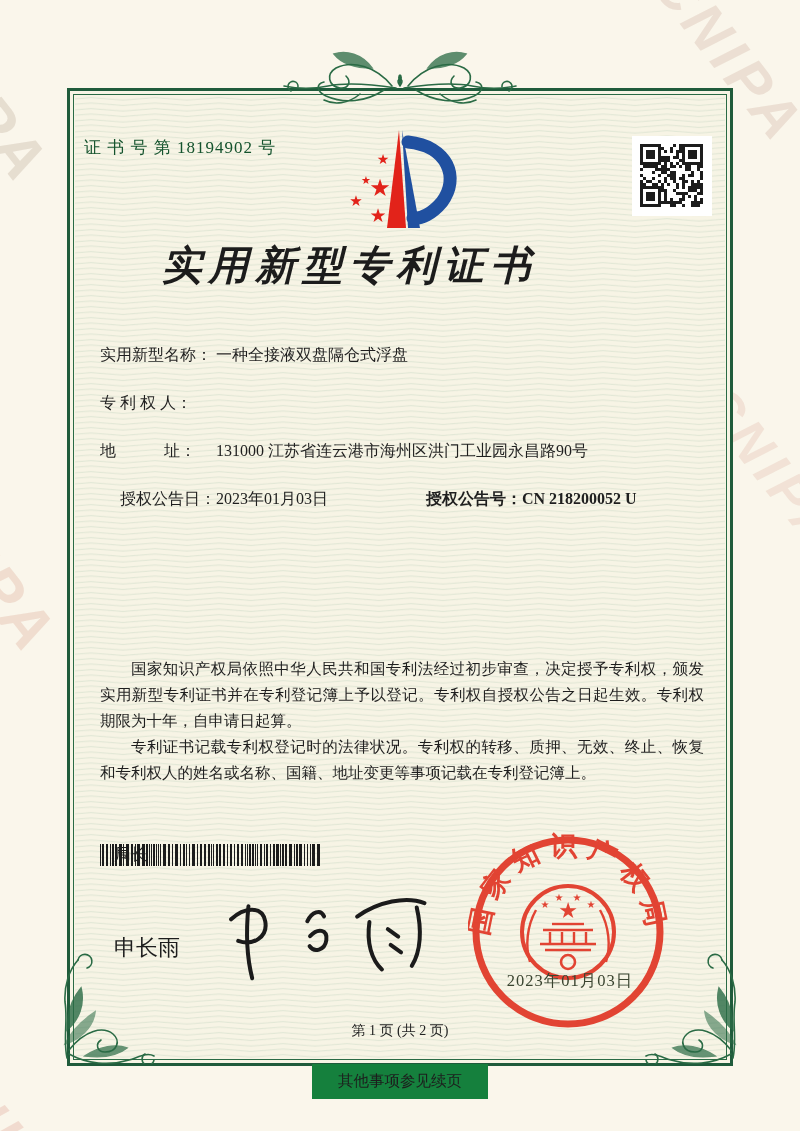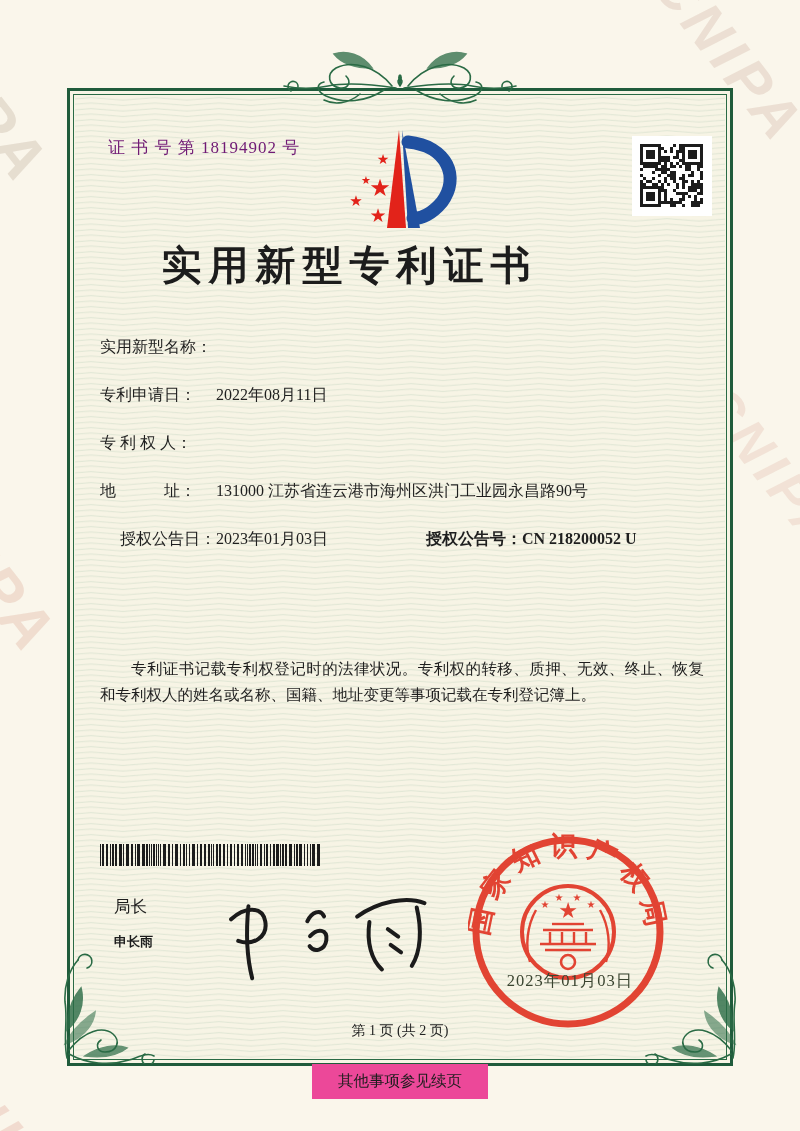--- a/index.html
+++ b/index.html
@@ -18,47 +18,47 @@
   .wm-ghost{left:272px;top:148px;font-size:44px;transform:rotate(45deg);color:rgba(236,199,185,.38);}
   
   .frame{position:absolute;left:67px;top:88px;width:660px;height:972px;
          border:3px solid #1f5b3b;background:#f7f4e5;z-index:2;}
   .frame-inner{position:absolute;left:3px;top:3px;right:3px;bottom:3px;
          border:1px solid #2a6b45;}
   .waves{position:absolute;left:5px;top:5px;width:650px;height:962px;opacity:.8;}
   .ornament{position:absolute;z-index:4;}
   
   .content{position:absolute;inset:0;z-index:5;}
-  .cert-no{position:absolute;left:108px;top:136px;font-size:17px;letter-spacing:1px;color:#701a75;}
+  .cert-no{position:absolute;left:84px;top:136px;font-size:17px;letter-spacing:1px;color:#14532d;}
   .qr-box{position:absolute;left:632px;top:136px;width:80px;height:80px;background:#fff;}
   .qr-box svg{position:absolute;left:8px;top:8px;}
   .logo{position:absolute;left:336px;top:126px;}
   .title{position:absolute;left:0;top:238px;width:684px;text-align:center;
          font-size:40px;font-weight:bold;letter-spacing:7px;padding-left:15px;
-         box-sizing:border-box;color:#1c1c1c;}
-  .fields{position:absolute;left:100px;top:336px;width:604px;font-size:16px;color:#1f1f1f;}
+         box-sizing:border-box;color:#1c1c1c;font-style:italic;}
+  .fields{position:absolute;left:100px;top:344px;width:604px;font-size:16px;color:#1f1f1f;}
   .fields .row{height:48px;display:flex;align-items:flex-start;line-height:22px;}
   .fields .lbl{white-space:pre;min-width:116px;}
   .fields .val{flex:1;white-space:pre-wrap;}
   .row-grant{position:relative;text-align:right;}
   .grant-col2{position:absolute;left:326px;top:0;display:flex;font-weight:bold;}
   .paras{position:absolute;left:100px;top:656px;width:604px;font-size:15.5px;
          line-height:26px;text-align:justify;color:#1e1e1e;}
   .paras p{margin:0;text-indent:2em;}
   .barcode{position:absolute;left:100px;top:844px;}
-  .signer-title{position:absolute;left:114px;top:896px;font-size:16.5px;color:#1d1d1d;}
-  .signer-name{position:absolute;left:114px;top:933px;font-size:13px;color:#1d1d1d;font-weight:bold;}
+  .signer-title{position:absolute;left:114px;top:844px;font-size:16.5px;color:#1d1d1d;}
+  .signer-name{position:absolute;left:114px;top:933px;font-size:22px;color:#1d1d1d;}
   .signature{position:absolute;left:212px;top:880px;}
   .seal{position:absolute;left:468px;top:832px;opacity:.95;}
   .seal-date{position:absolute;left:498px;top:970px;width:144px;text-align:center;
              font-size:16.5px;color:#3a4430;letter-spacing:1px;z-index:6;}
   .footer-page{position:absolute;left:0;top:1022px;width:800px;text-align:center;
                font-size:14px;color:#222;}
   .note{position:absolute;left:0;top:1064px;width:800px;text-align:center;}
-  .note span{display:inline-block;background:#ec4899;padding:7px 26px;font-size:15.5px;color:#1d1d1d;}
+  .note span{display:inline-block;background:#15803d;padding:7px 26px;font-size:15.5px;color:#1d1d1d;}
 </style>
 </head>
 <body>
 
 <div class="page">
 
   <div class="wm wm-tl">CNIPA</div>
   <div class="wm wm-tr">CNIPA</div>
   <div class="wm wm-ml">CNIPA</div>
   <div class="wm wm-mr">CNIPA</div>
@@ -378,43 +378,41 @@
       <polygon points="63,4 70,102 51,102" fill="#e2231a"></polygon>
       <polygon points="66,4 84,102 72,102" fill="#2050a0"></polygon>
       <path d="M72,16 C112,20 124,52 106,76 C96,88 85,93 77,92" stroke="#2050a0" stroke-width="13" fill="none" stroke-linecap="round"></path>
     </svg>
 
     <div class="title">实用新型专利证书</div>
 
     <div class="fields">
       <div class="row">
           <span class="lbl">实用新型名称：</span>
-        </div>
-      <div class="row">
-          <span class="lbl">专利申请日：</span>
-          <span class="val">2022年08月11日</span>
+          <span class="val">一种全接液双盘隔仓式浮盘</span>
         </div>
       <div class="row">
           <span class="lbl">专 利 权 人：</span>
         </div>
       <div class="row">
           <span class="lbl">地　　　址：</span>
           <span class="val">131000 江苏省连云港市海州区洪门工业园永昌路90号</span>
         </div>
       <div class="row row-grant">
         <span class="lbl">授权公告日：</span>
         <span>2023年01月03日</span>
         <span class="grant-col2">
           <span>授权公告号：</span>
           <span>CN 218200052 U</span>
         </span>
       </div>
     </div>
 
     <div class="paras">
+      <p>国家知识产权局依照中华人民共和国专利法经过初步审查，决定授予专利权，颁发实用新型专利证书并在专利登记簿上予以登记。专利权自授权公告之日起生效。专利权期限为十年，自申请日起算。</p>
       <p>专利证书记载专利权登记时的法律状况。专利权的转移、质押、无效、终止、恢复和专利权人的姓名或名称、国籍、地址变更等事项记载在专利登记簿上。</p>
     </div>
 
     <svg id="barcode" class="barcode" width="222" height="22">
         <rect x="0" y="0" width="1" height="22" fill="#1c1c1c"></rect>
         <rect x="2" y="0" width="2" height="22" fill="#1c1c1c"></rect>
         <rect x="6" y="0" width="2" height="22" fill="#1c1c1c"></rect>
         <rect x="10" y="0" width="1" height="22" fill="#1c1c1c"></rect>
         <rect x="12" y="0" width="2" height="22" fill="#1c1c1c"></rect>
         <rect x="15" y="0" width="2" height="22" fill="#1c1c1c"></rect>

